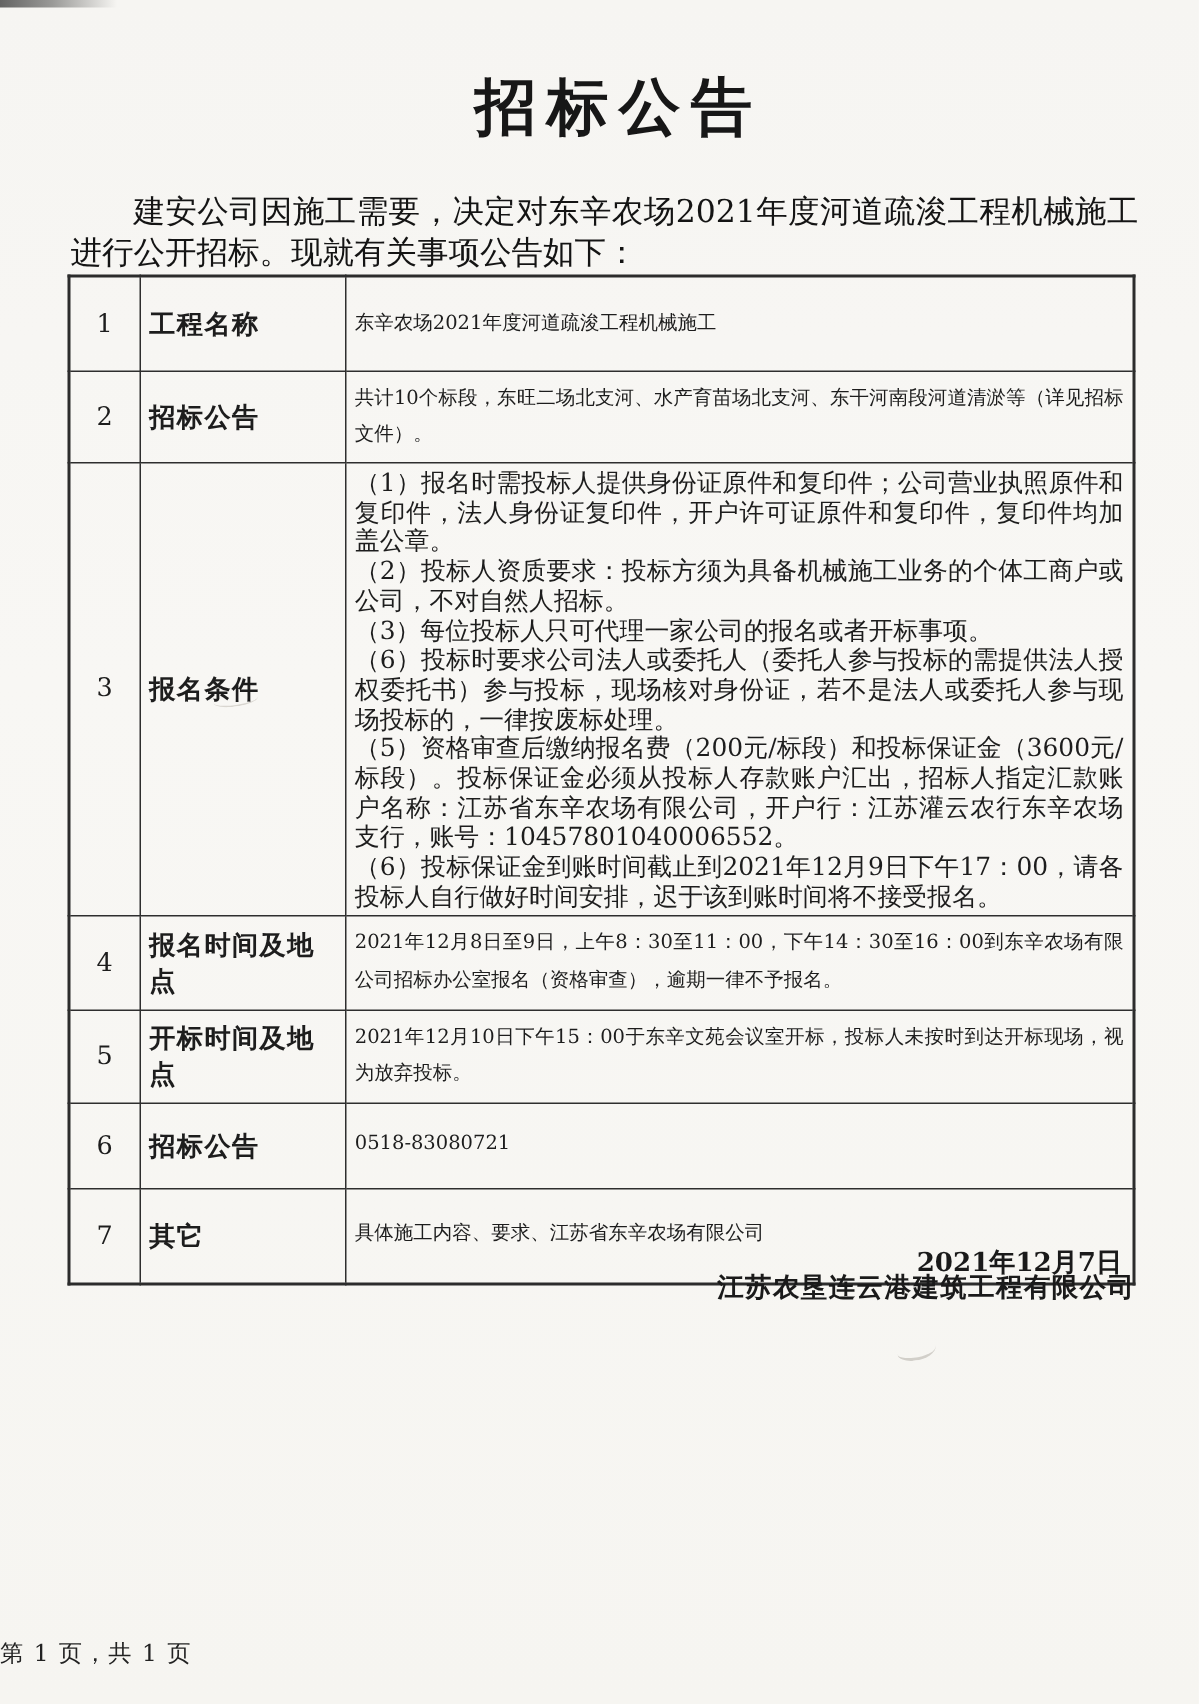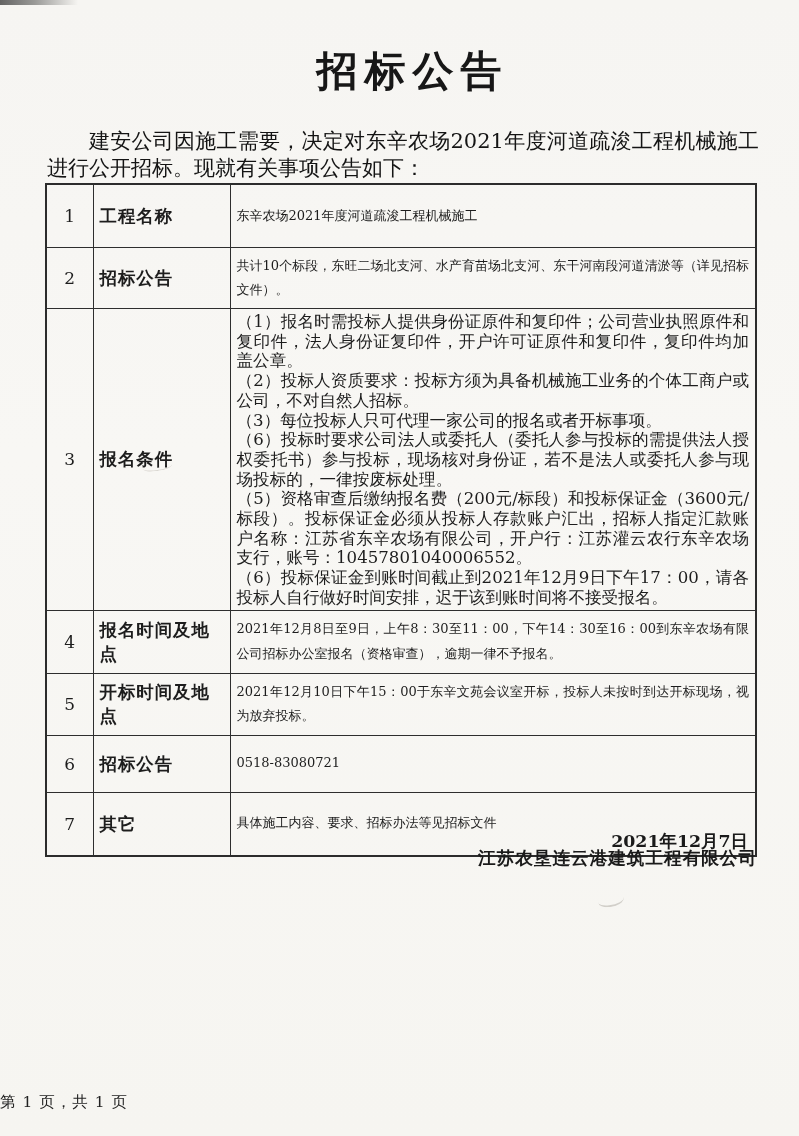--- a/index.html
+++ b/index.html
@@ -143,21 +143,21 @@
       <td class="no">6</td>
       <td class="label">招标公告</td>
       <td class="content">
         <p>0518-83080721</p>
       </td>
     </tr>
     <tr class="r7">
       <td class="no">7</td>
       <td class="label">其它</td>
       <td class="content">
-        <p>具体施工内容、要求、招标办法等见招标文件</p>
+        <p>具体施工内容、要求、江苏省东辛农场有限公司</p>
       </td>
     </tr>
   </tbody>
 </table>
 
 <p class="footer-company">江苏农垦连云港建筑工程有限公司</p>
 <p class="footer-date">2021年12月7日</p>
 <p class="page-indicator">第 1 页，共 1 页</p>
 
 </body></html>

